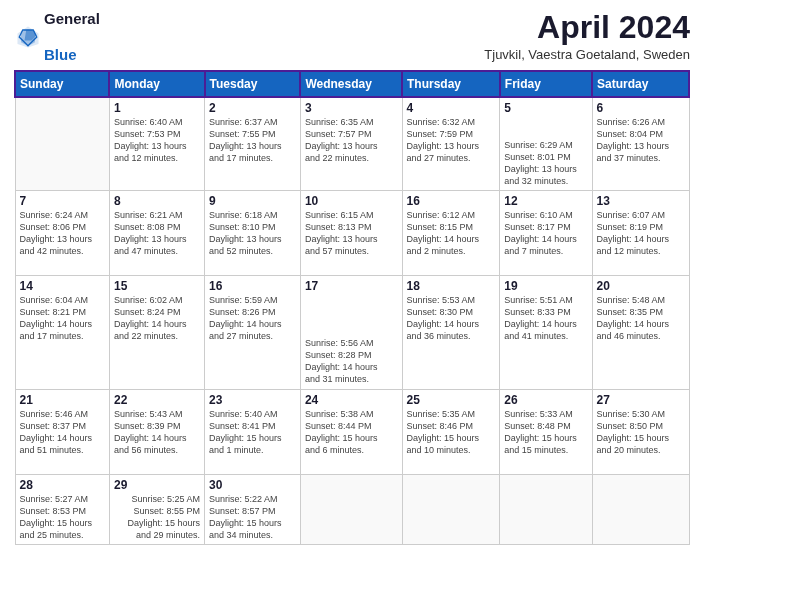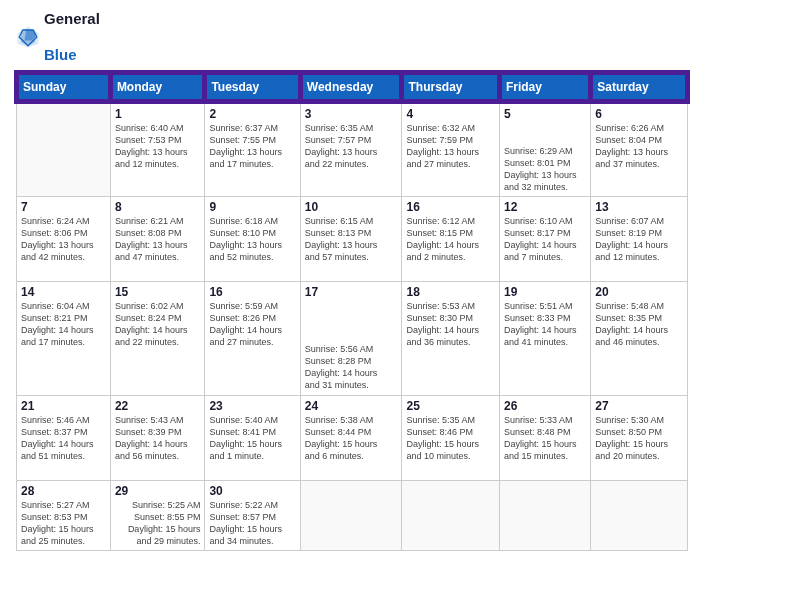--- a/index.html
+++ b/index.html
@@ -49,21 +49,21 @@
       border-collapse: collapse;
       border: 1px solid #ccc;
     }
     .calendar th {
       background-color: #1565C0;
       color: #fff;
       font-size: 12px;
       font-weight: bold;
       padding: 5px 4px;
       text-align: left;
-      border: 5px solid #4c1d95;
+      border: 2px solid #4c1d95;
     }
     .calendar td {
       vertical-align: top;
       border: 1px solid #ccc;
       padding: 3px 4px;
       width: 113px;
       height: 85px;
       font-size: 9.5px;
       color: #333;
       background: #fff;
@@ -97,20 +97,24 @@
         <polygon points="16,4 28,12 28,24 16,28 4,24 4,12" fill="#1565C0" opacity="0.15"></polygon>
         <path d="M8 10 Q16 4 24 10 L24 22 Q16 28 8 22 Z" fill="#1565C0" opacity="0.3"></path>
         <path d="M14 8 L22 8 L26 14 L20 20 L12 20 Z" fill="#1565C0" opacity="0.5"></path>
         <polygon points="10,8 22,8 26,16 16,26 6,16" fill="none" stroke="#1565C0" stroke-width="1.5"></polygon>
       </svg>
       <div>
         <div style="font-size:15px;font-weight:bold;color:#1a1a2e;line-height:1.15;">General</div>
         <div style="font-size:15px;font-weight:bold;color:#1565C0;line-height:1.15;margin-top:19px;">Blue</div>
       </div>
     </div>
+    <div class="title-block">
+      <div class="month-title">April 2024</div>
+      <div class="subtitle">Tjuvkil, Vaestra Goetaland, Sweden</div>
+    </div>
   </div>
 
   <table class="calendar">
     <thead>
       <tr>
 
       <th>Sunday</th>
           <th>Monday</th>
           <th>Tuesday</th>
           <th>Wednesday</th>

